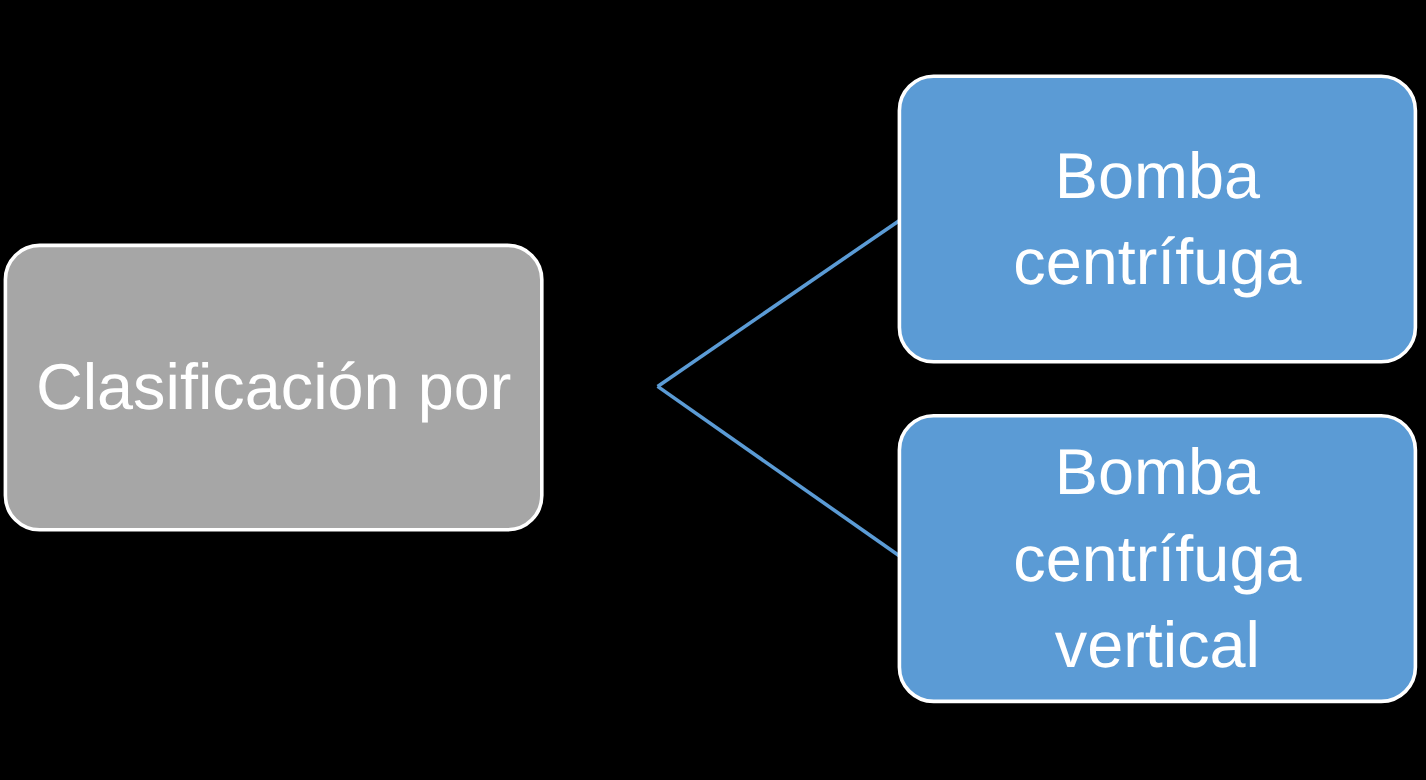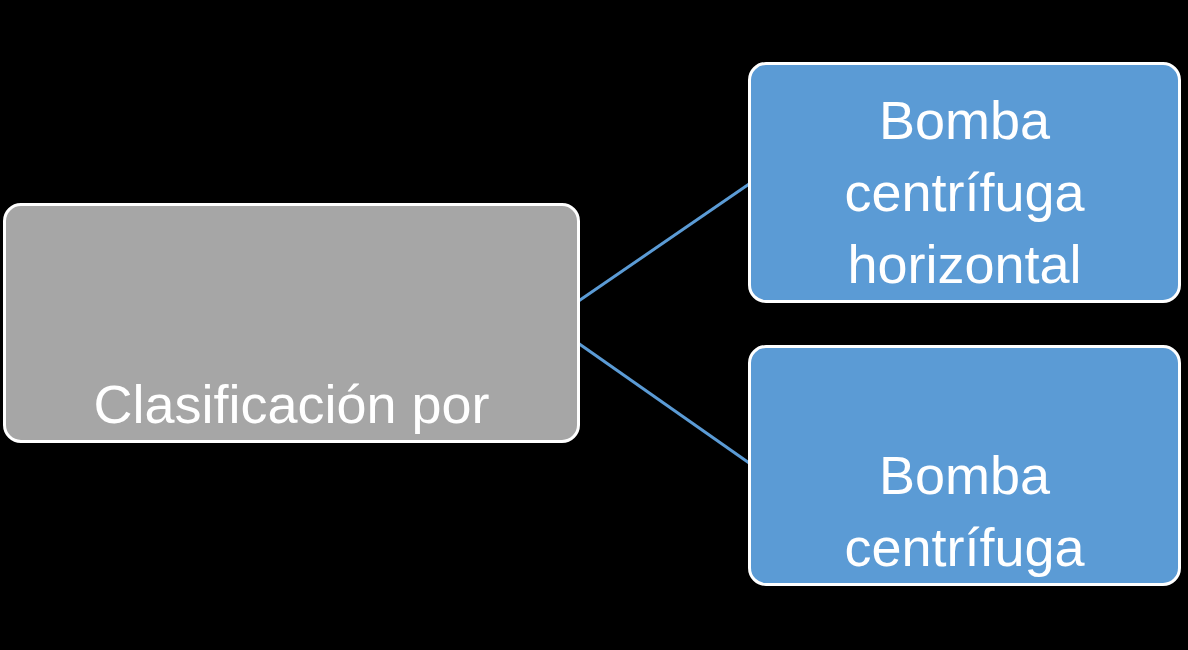--- a/index.html
+++ b/index.html
@@ -29,35 +29,35 @@
     height: 650px;
   }
   .connectors line {
     stroke: var(--connector);
     stroke-width: 3;
     fill: none;
   }
   .node {
     position: absolute;
     border: 3px solid var(--border);
-    border-radius: 18px;
+    border-radius: 30px;
     display: flex;
     flex-direction: column;
-    justify-content: flex-end;
+    justify-content: center;
     align-items: center;
     text-align: center;
     color: var(--text);
     font-size: 54px;
     line-height: 72px;
     font-weight: 400;
   }
   .node-root {
     left: 3px;
     top: 203px;
-    width: 577px;
+    width: 450px;
     height: 240px;
     background: var(--root-fill);
   }
   .node-child-1 {
     left: 748px;
     top: 62px;
     width: 433px;
     height: 241px;
     background: var(--child-fill);
   }
@@ -79,21 +79,21 @@
     <line x1="548" y1="322" x2="752" y2="465"></line>
   </svg>
 
   <div class="node node-root">
     <div>Clasificación por</div>
   </div>
 
   <div class="node node-child-1">
     <div>Bomba</div>
     <div>centrífuga</div>
-    <div>horizontal</div>
   </div>
 
   <div class="node node-child-2">
     <div>Bomba</div>
     <div>centrífuga</div>
+    <div>vertical</div>
   </div>
 
 </div>
 
 </body></html>

